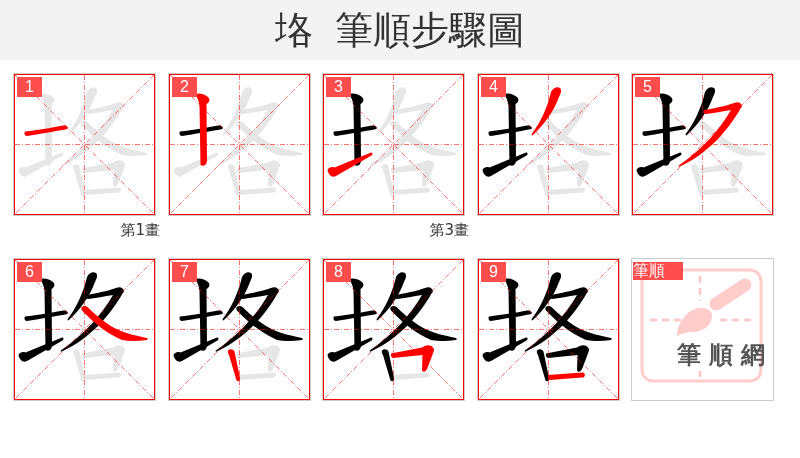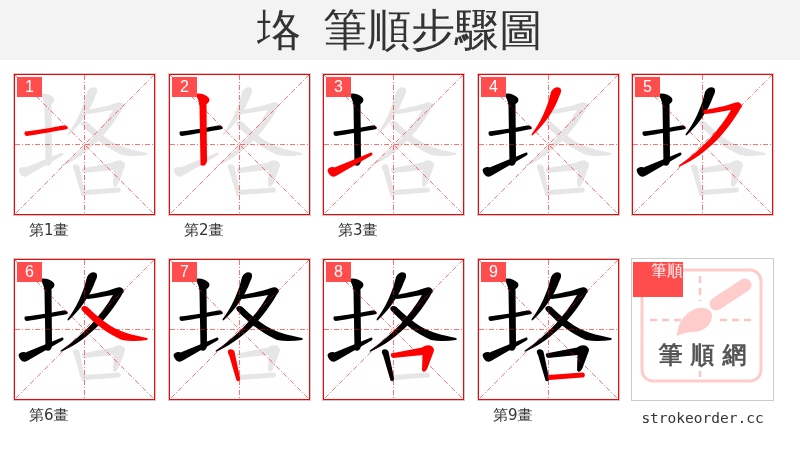--- a/index.html
+++ b/index.html
@@ -8,21 +8,21 @@
       background: #ffffff;
       font-family: "DejaVu Sans", "Liberation Sans", sans-serif;
     }
     .header {
       position: absolute; left: 0; top: 0; width: 800px; height: 60px;
       background: #f3f3f3;
     }
     .title {
       margin: 0; padding: 0; width: 800px; height: 60px;
       text-align: center; line-height: 60px;
-      font-size: 44px; font-weight: normal; color: #333333;
+      font-size: 38px; font-weight: normal; color: #333333;
       font-family: "DejaVu Sans", sans-serif;
     }
     .title .title-text { margin-left: 22px; }
 
     .step { position: absolute; width: 143px; height: 172px; }
     .box {
       position: absolute; left: 0; top: 0; width: 143px; height: 143px;
       border: 1px solid #cccccc; box-sizing: border-box; background: #ffffff;
     }
     .inner {
@@ -30,34 +30,34 @@
       border: 1px solid #ff0000;
     }
     svg.strokes { position: absolute; left: 0; top: 0; width: 139px; height: 139px; }
     .badge {
       position: absolute; left: 2px; top: 2px; width: 25px; height: 20px;
       background: #ff4c4c; color: #ffffff;
       font-family: "Liberation Sans", sans-serif; font-size: 16px;
       line-height: 20px; text-align: center;
     }
     .label {
-      position: absolute; left: 16px; top: 148px; width: 143px;
-      text-align: left; font-size: 15px; line-height: 18px; color: #333333;
+      position: absolute; left: 4px; top: 148px; width: 143px;
+      text-align: right; font-size: 15px; line-height: 18px; color: #333333;
       font-family: "DejaVu Sans", sans-serif;
     }
 
     svg.logo-svg { position: absolute; left: 0; top: 0; width: 141px; height: 141px; }
     .logo-badge {
-      position: absolute; left: 1px; top: 3px; width: 50px; height: 35px;
+      position: absolute; left: 1px; top: 3px; width: 50px; height: 18px;
       background: #ff4c4c; color: #ffffff; font-size: 16px; line-height: 18px;
-      text-align: right; font-family: "DejaVu Sans", sans-serif;
+      text-align: left; font-family: "DejaVu Sans", sans-serif;
     }
     .logo-name {
       position: absolute; left: 0; top: 83px; width: 141px;
-      text-align: center; font-size: 24px; line-height: 26px;
+      text-align: right; font-size: 24px; line-height: 26px;
       letter-spacing: 8px; padding-left: 8px; box-sizing: border-box;
       color: #555555; font-weight: bold; font-family: "DejaVu Sans", sans-serif;
     }
     .site {
       position: absolute; left: -2px; top: 151px; width: 147px;
       text-align: center; font-family: "DejaVu Sans Mono", monospace;
       font-size: 14.5px; line-height: 18px; color: #333333;
     }
   </style>
 </head>
@@ -105,21 +105,20 @@
           <path d="M12,58.5 C25,57 40,54.5 50,52.5 C53,52 55.5,53.5 54.5,56 C42,58.5 26,61 14,63 C11.5,63 11,60 12,58.5 Z" fill="#000000"></path>
           <path d="M27,21 C31,19.5 37,21 40.5,24.5 C42.5,27 41,29.5 38.5,31 L39,88 C38.5,92 35.5,94 32.5,92 L31.5,33 C31,28 29.5,24.5 27,21 Z" fill="#ff0000"></path>
           <line x1="71.5" y1="2" x2="71.5" y2="141" stroke="#ff0000" stroke-opacity="0.55" stroke-width="1" stroke-dasharray="5 2 1 2"></line>
           <line x1="2" y1="71.5" x2="141" y2="71.5" stroke="#ff0000" stroke-opacity="0.55" stroke-width="1" stroke-dasharray="5 2 1 2"></line>
           <line x1="2" y1="2" x2="141" y2="141" stroke="#ff0000" stroke-opacity="0.55" stroke-width="1" stroke-dasharray="5 2 1 2"></line>
           <line x1="141" y1="2" x2="2" y2="141" stroke="#ff0000" stroke-opacity="0.55" stroke-width="1" stroke-dasharray="5 2 1 2"></line>
         </svg>
       <span class="badge" style="background: rgb(255, 76, 76);">2</span>
     </div>
   </div>
-  <div class="label">第2畫</div>
 </div>
 
 <div class="step" style="left:322px;top:73px">
   <div class="box">
     <div class="inner" style="border-color: rgb(255, 0, 0);">
       <svg class="strokes" viewBox="2 2 139 139" preserveAspectRatio="none">
           <path d="M74,19 C76,15 80,13 83,15 C85,17 84,20 82,24 C77,38 67,52 56,62 C55,63 54,62 55,60.5 C63,50 70,36 74,19 Z" fill="#e6e6e6"></path>
           <path d="M73,37 C82,35.5 95,33 103,30 C106,29 108,29 110,31 C111.5,32.5 111,34 109.5,35.5 C98,56 78,80 49,93.5 C47.5,94 47,93 48.5,92 C72,76 89,56 100,37 C92,38.5 82,40 75,41 C72.5,41 71.5,38 73,37 Z" fill="#e6e6e6"></path>
           <path d="M68.5,49.5 C70,47.5 73,47.5 75,49.5 C86,60 98,70 112,74.5 C121,77.5 128,78.5 134,80 C135,80.5 135,81.5 134,82 C126,83 117,83.5 109,82 C95,76 82,66 70,53.5 C68.5,52 68,51 68.5,49.5 Z" fill="#e6e6e6"></path>
           <path d="M60,92.5 C62,90.5 65,91 66.5,93.5 L72,120 C72.5,122.5 70.5,124.5 68.5,122.5 L61,97 C60,95.5 59.5,94 60,92.5 Z" fill="#e6e6e6"></path>
@@ -199,21 +198,20 @@
           <path d="M73,37 C82,35.5 95,33 103,30 C106,29 108,29 110,31 C111.5,32.5 111,34 109.5,35.5 C98,56 78,80 49,93.5 C47.5,94 47,93 48.5,92 C72,76 89,56 100,37 C92,38.5 82,40 75,41 C72.5,41 71.5,38 73,37 Z" fill="#000000"></path>
           <path d="M68.5,49.5 C70,47.5 73,47.5 75,49.5 C86,60 98,70 112,74.5 C121,77.5 128,78.5 134,80 C135,80.5 135,81.5 134,82 C126,83 117,83.5 109,82 C95,76 82,66 70,53.5 C68.5,52 68,51 68.5,49.5 Z" fill="#ff0000"></path>
           <line x1="71.5" y1="2" x2="71.5" y2="141" stroke="#ff0000" stroke-opacity="0.55" stroke-width="1" stroke-dasharray="5 2 1 2"></line>
           <line x1="2" y1="71.5" x2="141" y2="71.5" stroke="#ff0000" stroke-opacity="0.55" stroke-width="1" stroke-dasharray="5 2 1 2"></line>
           <line x1="2" y1="2" x2="141" y2="141" stroke="#ff0000" stroke-opacity="0.55" stroke-width="1" stroke-dasharray="5 2 1 2"></line>
           <line x1="141" y1="2" x2="2" y2="141" stroke="#ff0000" stroke-opacity="0.55" stroke-width="1" stroke-dasharray="5 2 1 2"></line>
         </svg>
       <span class="badge" style="background: rgb(255, 76, 76);">6</span>
     </div>
   </div>
-  <div class="label">第6畫</div>
 </div>
 
 <div class="step" style="left:168px;top:258px">
   <div class="box">
     <div class="inner" style="border-color: rgb(255, 0, 0);">
       <svg class="strokes" viewBox="2 2 139 139" preserveAspectRatio="none">
           <path d="M69,95.5 L100,89.5 C104,87 107,86.5 110,88.5 C112,90 112.5,92 111.5,94 L105.5,110 C104,114 101,115 100,112 L100.5,97 L71,100 C69,99.5 68.5,97 69,95.5 Z" fill="#e6e6e6"></path>
           <path d="M71,117 L105.5,114.5 C107.5,114.5 108.5,116.5 107.5,118.5 C107,119.5 106,119.5 105,119.5 L72.5,122 C71,121 70.5,118.5 71,117 Z" fill="#e6e6e6"></path>
           <path d="M12,58.5 C25,57 40,54.5 50,52.5 C53,52 55.5,53.5 54.5,56 C42,58.5 26,61 14,63 C11.5,63 11,60 12,58.5 Z" fill="#000000"></path>
           <path d="M27,21 C31,19.5 37,21 40.5,24.5 C42.5,27 41,29.5 38.5,31 L39,88 C38.5,92 35.5,94 32.5,92 L31.5,33 C31,28 29.5,24.5 27,21 Z" fill="#000000"></path>
@@ -269,33 +267,31 @@
           <path d="M69,95.5 L100,89.5 C104,87 107,86.5 110,88.5 C112,90 112.5,92 111.5,94 L105.5,110 C104,114 101,115 100,112 L100.5,97 L71,100 C69,99.5 68.5,97 69,95.5 Z" fill="#000000"></path>
           <path d="M71,117 L105.5,114.5 C107.5,114.5 108.5,116.5 107.5,118.5 C107,119.5 106,119.5 105,119.5 L72.5,122 C71,121 70.5,118.5 71,117 Z" fill="#ff0000"></path>
           <line x1="71.5" y1="2" x2="71.5" y2="141" stroke="#ff0000" stroke-opacity="0.55" stroke-width="1" stroke-dasharray="5 2 1 2"></line>
           <line x1="2" y1="71.5" x2="141" y2="71.5" stroke="#ff0000" stroke-opacity="0.55" stroke-width="1" stroke-dasharray="5 2 1 2"></line>
           <line x1="2" y1="2" x2="141" y2="141" stroke="#ff0000" stroke-opacity="0.55" stroke-width="1" stroke-dasharray="5 2 1 2"></line>
           <line x1="141" y1="2" x2="2" y2="141" stroke="#ff0000" stroke-opacity="0.55" stroke-width="1" stroke-dasharray="5 2 1 2"></line>
         </svg>
       <span class="badge" style="background: rgb(255, 76, 76);">9</span>
     </div>
   </div>
-  <div class="label">第9畫</div>
 </div>
 
 <div class="step" style="left:631px;top:258px">
   <div class="box">
     <svg class="logo-svg" viewBox="0 0 141 141">
       <rect x="10" y="11" width="119" height="111" rx="11" ry="11" fill="none" stroke="#ffcccc" stroke-width="3"></rect>
       <line x1="68" y1="17" x2="68" y2="42" stroke="#ffc4c4" stroke-width="2.5" stroke-dasharray="7 5"></line>
       <line x1="18" y1="61" x2="56" y2="61" stroke="#ffc4c4" stroke-width="2.5" stroke-dasharray="7 5"></line>
       <line x1="88" y1="61" x2="124" y2="61" stroke="#ffc4c4" stroke-width="2.5" stroke-dasharray="7 5"></line>
       <line x1="68" y1="112" x2="68" y2="118" stroke="#ffc4c4" stroke-width="2.5"></line>
       <g>
         <line x1="84" y1="45" x2="113" y2="26" stroke="#ffcccc" stroke-width="13" stroke-linecap="round"></line>
         <path d="M63,50 C71,47 80,50 80,57 C80,66 71,73 61,73 C54,73 49,75 45,77 C45,70 49,56 63,50 Z" fill="#ffcccc"></path>
       </g>
     </svg>
     <span class="logo-badge" style="background: rgb(255, 76, 76);">筆順</span>
     <div class="logo-name">筆順網</div>
   </div>
-  <div class="site">strokeorder.cc</div>
 </div>
 
 </body></html>

